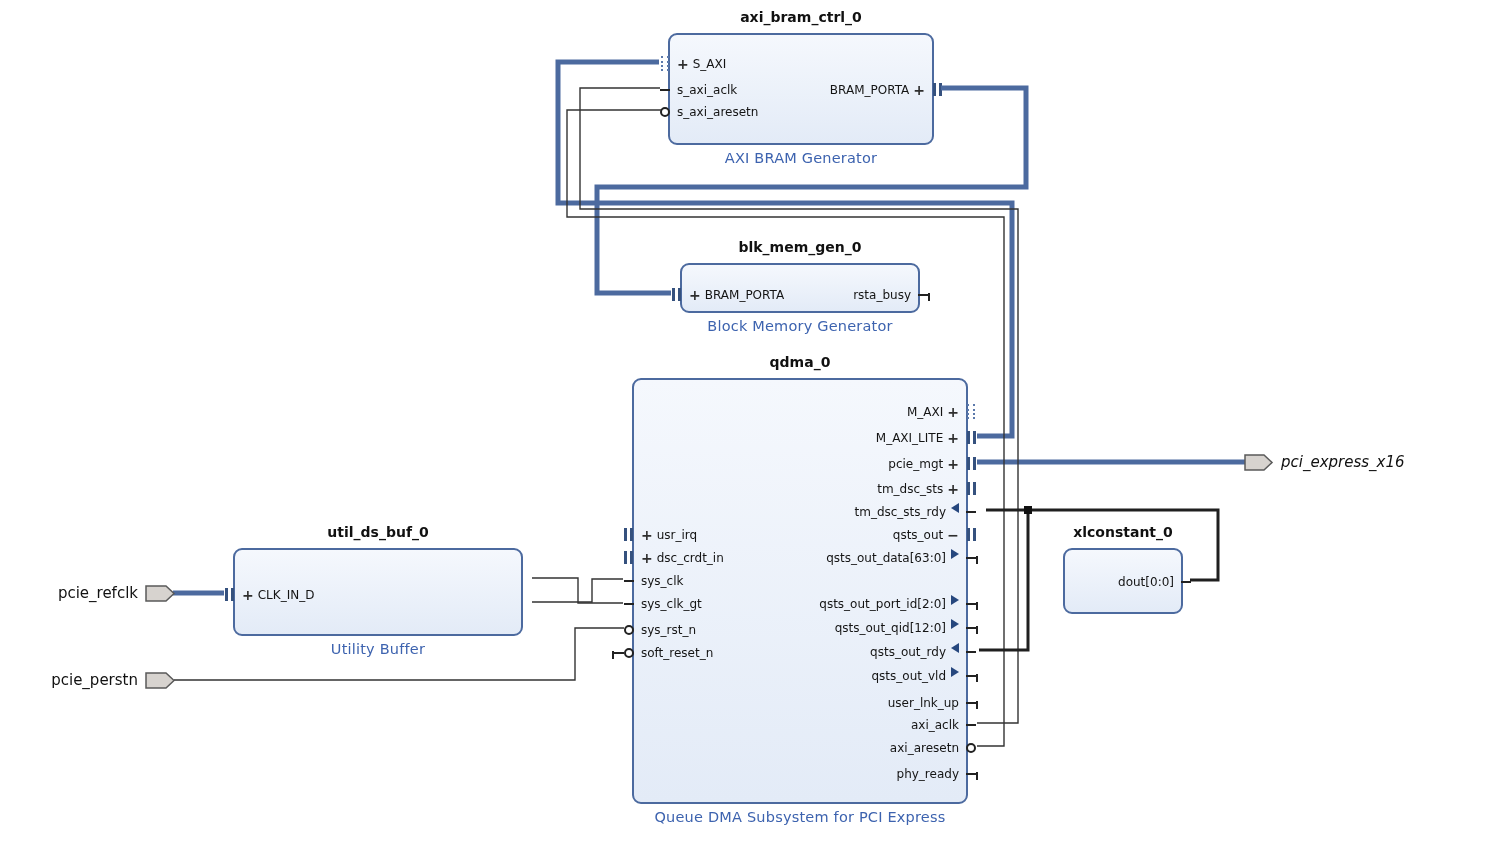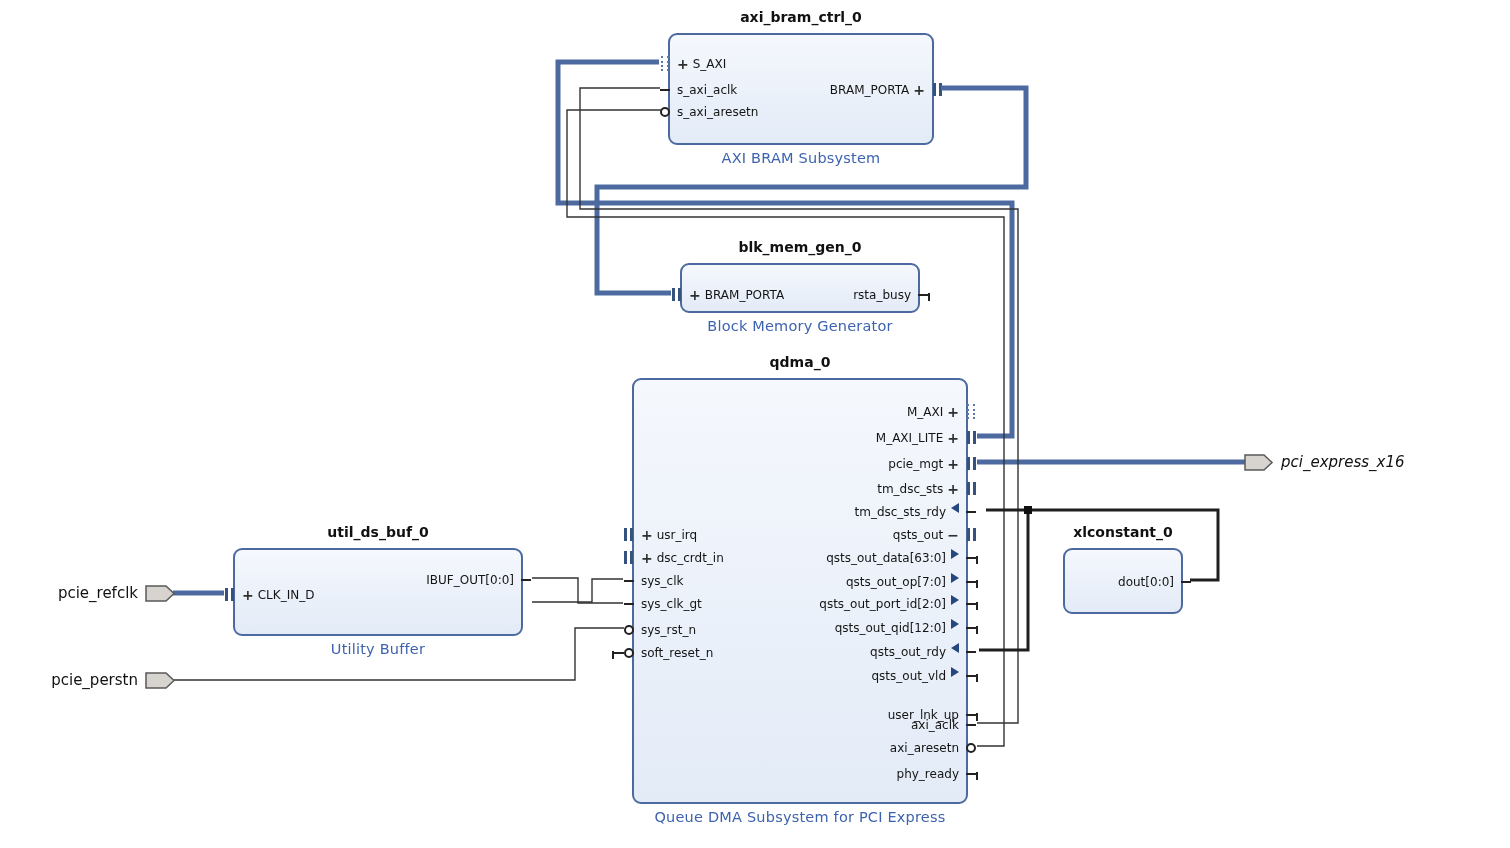--- a/index.html
+++ b/index.html
@@ -79,21 +79,21 @@
     </div>
     <div class="port pleft" style="top:46px">
       <span class="g-stub gl"></span><span class="pname">s_axi_aclk</span>
     </div>
     <div class="port pleft" style="top:68px">
       <span class="g-circ gl"></span><span class="pname">s_axi_aresetn</span>
     </div>
     <div class="port pright" style="top:46px">
       <span class="pname">BRAM_PORTA</span><span class="expander">+</span><span class="g-iface gr"></span>
     </div>
-    <div class="block-caption">AXI BRAM Subsystem</div>
+    <div class="block-caption">AXI BRAM Generator</div>
   </div>
 
   <div class="block" style="left:680px;top:263px;width:240px;height:50px;">
     <div class="block-title">blk_mem_gen_0</div>
     <div class="port pleft" style="top:21px">
       <span class="g-iface gl"></span><span class="expander">+</span><span class="pname">BRAM_PORTA</span>
     </div>
     <div class="port pright" style="top:21px">
       <span class="pname">rsta_busy</span><span class="g-stub gr tick"></span>
     </div>
@@ -136,58 +136,52 @@
     </div>
     <div class="port pright" style="top:123px">
       <span class="pname">tm_dsc_sts_rdy</span><span class="tri tri-in"></span><span class="g-stub gr"></span>
     </div>
     <div class="port pright" style="top:146px">
       <span class="pname">qsts_out</span><span class="expander">−</span><span class="g-iface gr"></span>
     </div>
     <div class="port pright" style="top:169px">
       <span class="pname">qsts_out_data[63:0]</span><span class="tri tri-out"></span><span class="g-stub gr tick"></span>
     </div>
-    <div class="port pright" style="top:193px">
-      <span class="pname">qsts_out_op[7:0]</span><span class="tri tri-out"></span><span class="g-stub gr tick"></span>
-    </div>
     <div class="port pright" style="top:215px">
       <span class="pname">qsts_out_port_id[2:0]</span><span class="tri tri-out"></span><span class="g-stub gr tick"></span>
     </div>
     <div class="port pright" style="top:239px">
       <span class="pname">qsts_out_qid[12:0]</span><span class="tri tri-out"></span><span class="g-stub gr tick"></span>
     </div>
     <div class="port pright" style="top:287px">
       <span class="pname">qsts_out_vld</span><span class="tri tri-out"></span><span class="g-stub gr tick"></span>
     </div>
     <div class="port pright" style="top:263px">
       <span class="pname">qsts_out_rdy</span><span class="tri tri-in"></span><span class="g-stub gr"></span>
     </div>
-    <div class="port pright" style="top:326px">
+    <div class="port pright" style="top:314px">
       <span class="pname">user_lnk_up</span><span class="g-stub gr tick"></span>
     </div>
     <div class="port pright" style="top:359px">
       <span class="pname">axi_aresetn</span><span class="g-circ gr"></span>
     </div>
     <div class="port pright" style="top:336px">
       <span class="pname">axi_aclk</span><span class="g-stub gr"></span>
     </div>
     <div class="port pright" style="top:385px">
       <span class="pname">phy_ready</span><span class="g-stub gr tick"></span>
     </div>
 
     <div class="block-caption">Queue DMA Subsystem for PCI Express</div>
   </div>
 
   <div class="block" style="left:233px;top:548px;width:290px;height:88px;">
     <div class="block-title">util_ds_buf_0</div>
     <div class="port pleft" style="top:36px">
       <span class="g-iface gl"></span><span class="expander">+</span><span class="pname">CLK_IN_D</span>
-    </div>
-    <div class="port pright" style="top:21px">
-      <span class="pname">IBUF_OUT[0:0]</span><span class="g-stub gr"></span>
     </div>
     <div class="block-caption">Utility Buffer</div>
   </div>
 
   <div class="block" style="left:1063px;top:548px;width:120px;height:66px;padding-left:8px;">
     <div class="block-title">xlconstant_0</div>
     <div class="port pright" style="top:23px">
       <span class="pname">dout[0:0]</span><span class="g-stub gr"></span>
     </div>
   </div>

